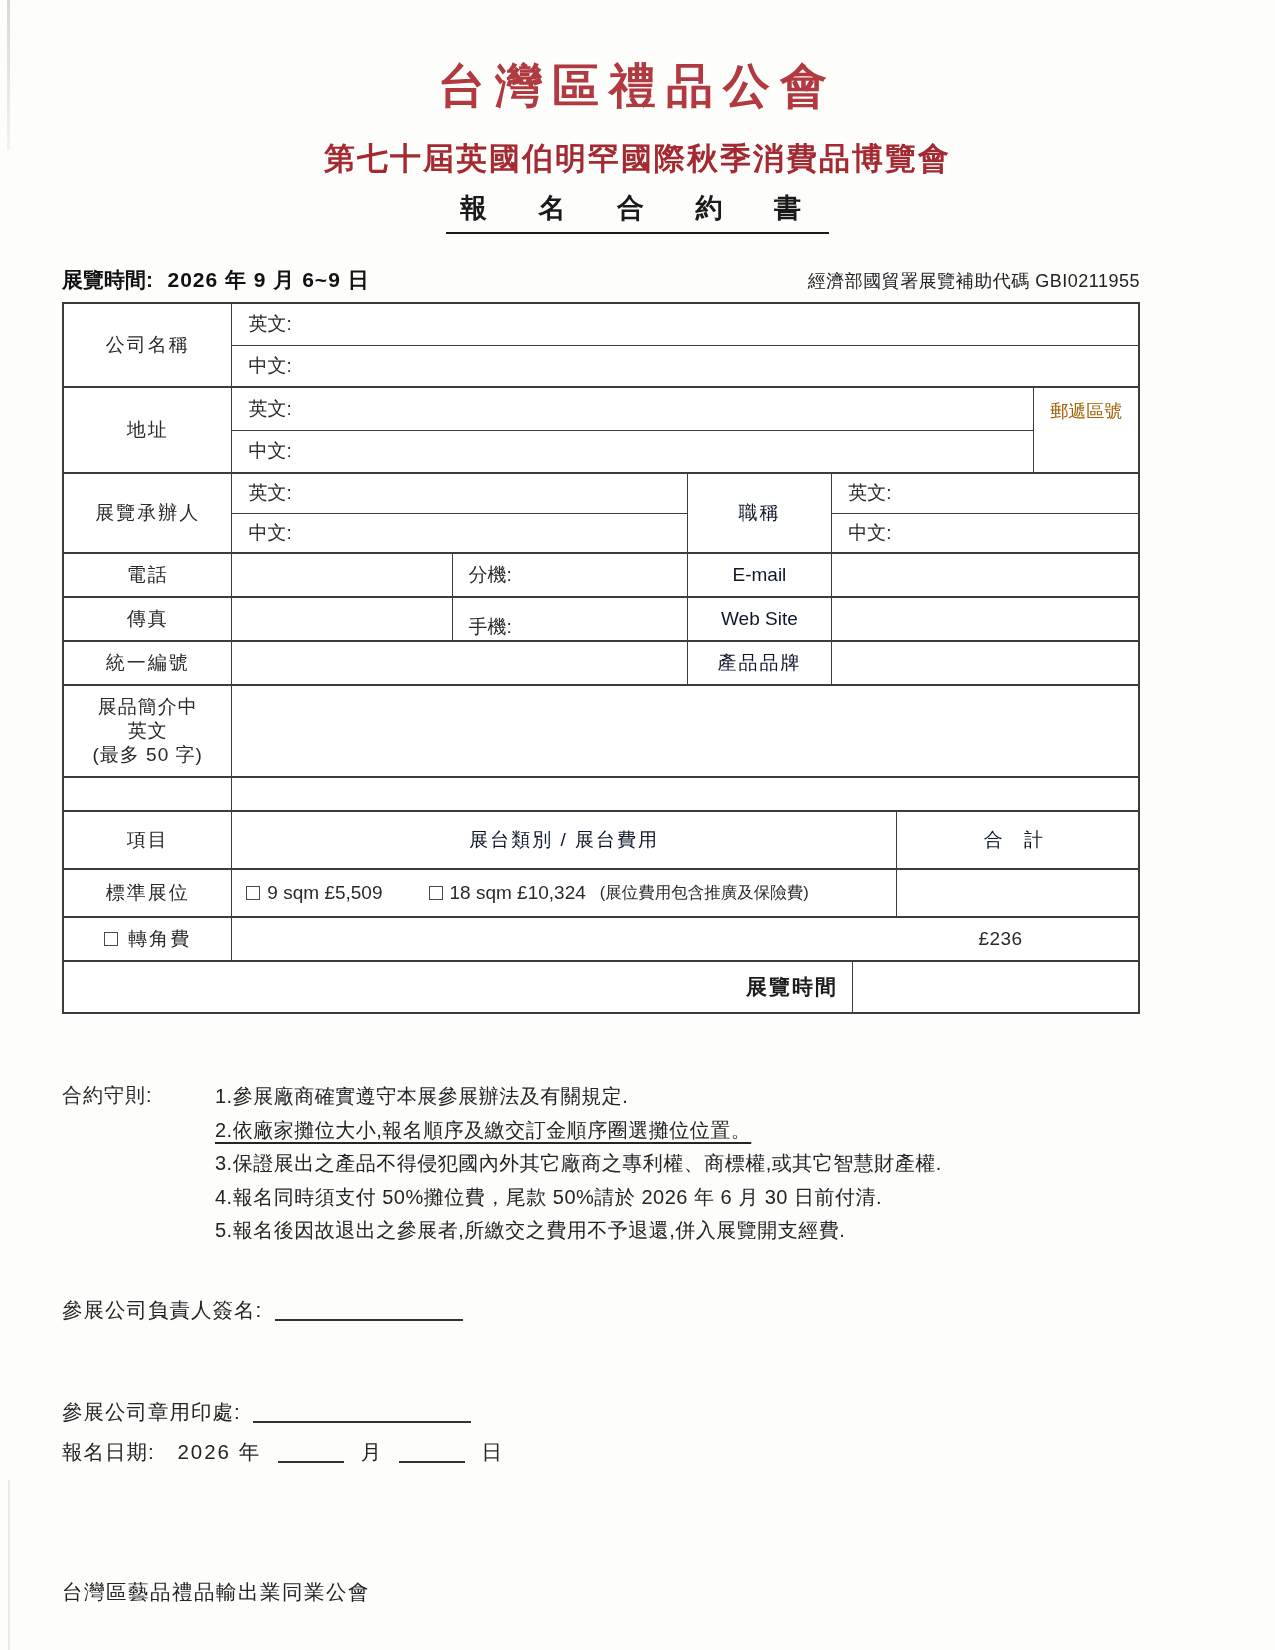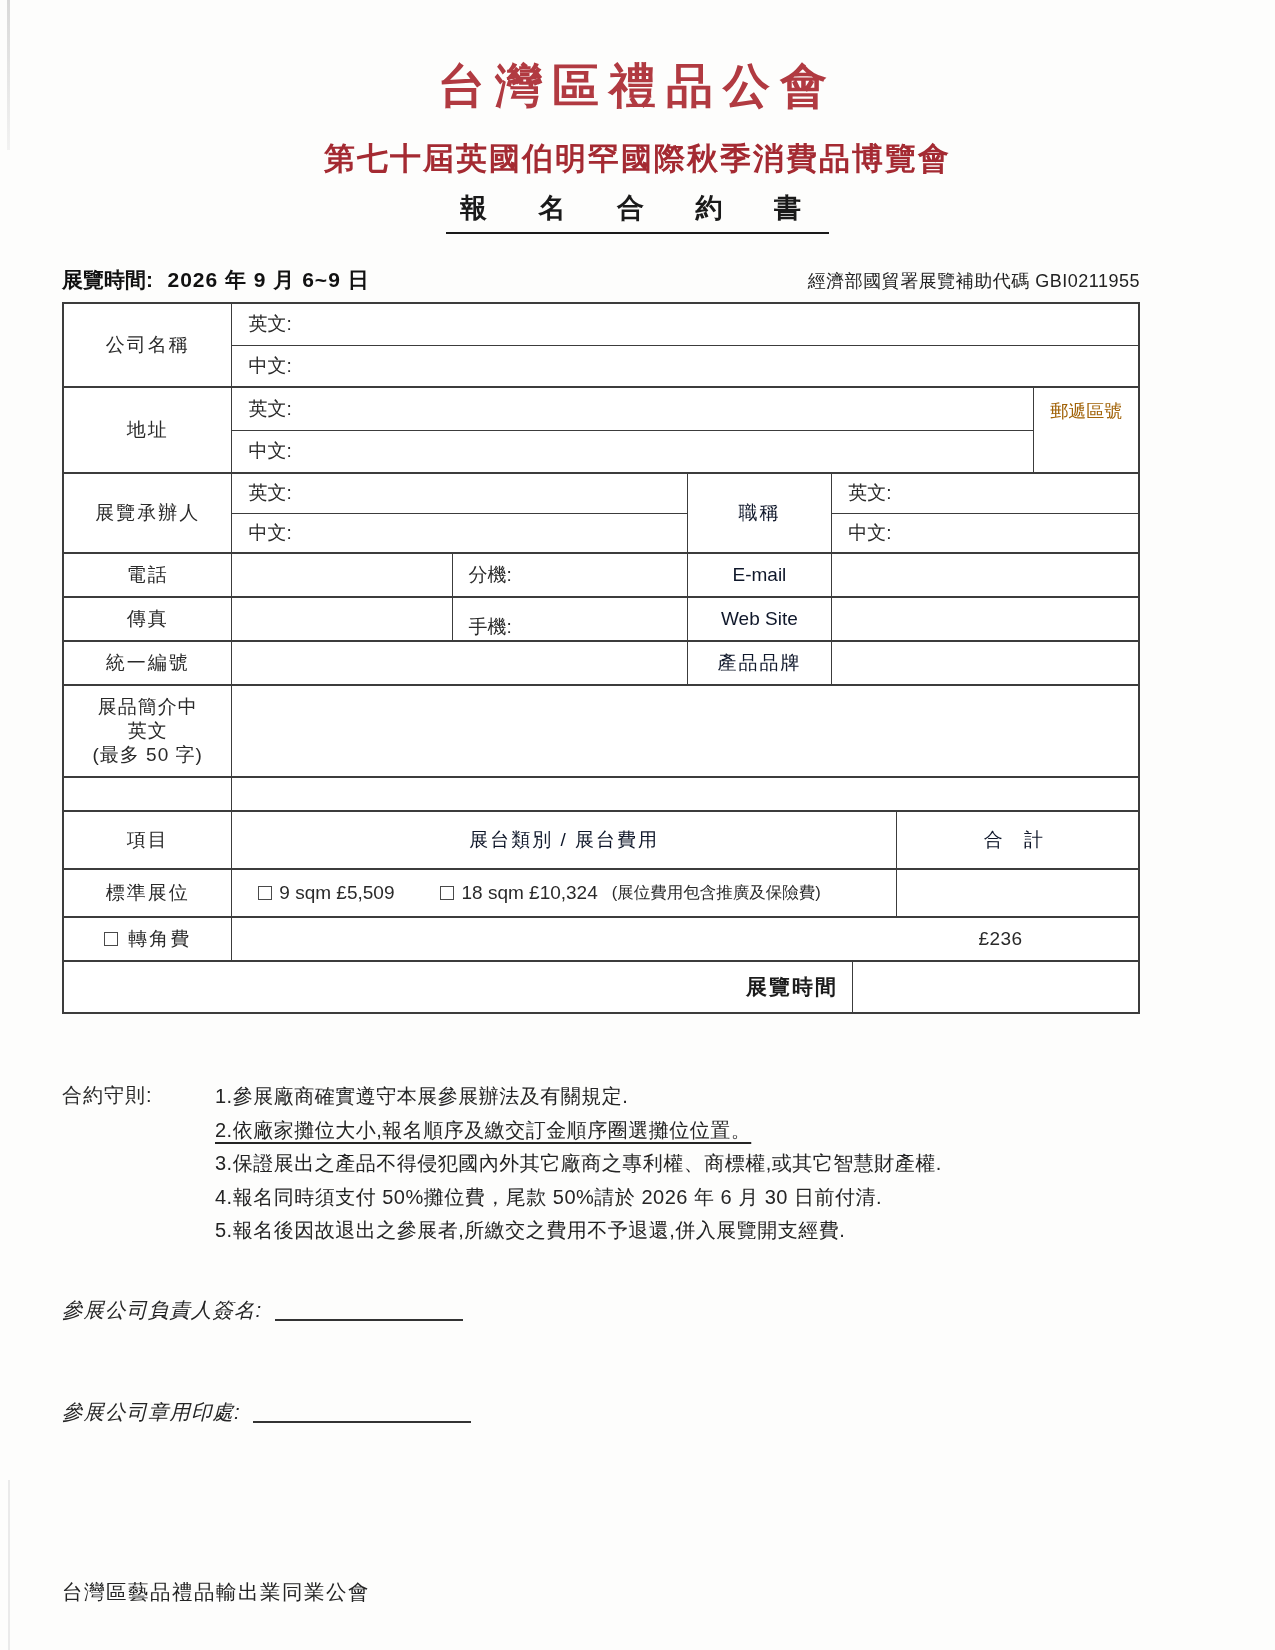--- a/index.html
+++ b/index.html
@@ -63,21 +63,21 @@
   .subrow.first { border-bottom:1.5px solid #3c3c3c; }
   .fill-cell { display:flex; align-items:center; padding-left:16px; font-size:19px; color:#2a2a2a; }
   .center-cell { display:flex; align-items:center; justify-content:center; font-size:19px; color:#0f172a; letter-spacing:2px; }
   .postcode-cell { display:flex; justify-content:center; align-items:flex-start; padding-top:11px; font-size:18px; color:#a16207; }
 
   .checkbox {
     display:inline-block; width:14px; height:14px;
     border:1.8px solid #4a4a4a; background:#fff;
     vertical-align:-1px; margin-right:7px;
   }
-  .booth-options { display:flex; align-items:center; padding-left:26px; font-size:19px; color:#2a2a2a; }
+  .booth-options { display:flex; align-items:center; padding-left:14px; font-size:19px; color:#2a2a2a; }
   .booth-opt { white-space:nowrap; }
   .booth-opt.second { margin-left:46px; }
   .fee-note { margin-left:14px; font-size:16.5px; white-space:nowrap; letter-spacing:0; }
   .corner-label-cell {
     display:flex; align-items:center; justify-content:center;
     font-size:19px; color:#2a2a2a; letter-spacing:2px;
   }
   .corner-wide-cell { position:relative; }
   .corner-fee-value {
     position:absolute; left:746px; top:50%; transform:translateY(-50%);
@@ -89,21 +89,21 @@
   }
 
   
   .rules { position:absolute; left:62px; top:1080px; width:1100px; }
   .rules-heading { position:absolute; left:0; top:2px; font-size:20px; color:#2a2a2a; letter-spacing:1px; }
   .rules-list { margin-left:153px; }
   .rule-item { font-size:20px; color:#242424; line-height:33.5px; letter-spacing:.5px; white-space:nowrap; }
   .rule-item.underlined { text-decoration:underline; text-underline-offset:5px; }
 
   
-  .sig-line { position:absolute; left:62px; font-size:20.5px; color:#242424; letter-spacing:1px;font-style:italic; }
+  .sig-line { position:absolute; left:62px; font-size:20.5px; color:#242424; letter-spacing:1px; }
   .sig-blank { display:inline-block; border-bottom:2px solid #333; height:1em; vertical-align:-4px; }
   .blank-sign { width:188px; margin-left:6px; }
   .blank-seal { width:218px; margin-left:6px; }
   .blank-date { width:66px; margin:0 10px; }
   .date-year { margin-left:16px; letter-spacing:2px; }
 
   .footer-line { position:absolute; left:62px; top:1578px; font-size:20.5px; color:#242424; letter-spacing:1.5px; }
 </style>
 </head>
 <body>
@@ -262,15 +262,23 @@
   <div class="sig-line" style="top:1296px;">
     <span>參展公司負責人簽名:</span>
     <span class="sig-blank blank-sign"></span>
   </div>
 
   <div class="sig-line" style="top:1398px;">
     <span>參展公司章用印處:</span>
     <span class="sig-blank blank-seal"></span>
   </div>
 
+  <div class="sig-line" style="top:1438px;">
+    <span>報名日期:</span>
+    <span class="date-year">2026 年</span>
+    <span class="sig-blank blank-date"></span>
+    <span>月</span>
+    <span class="sig-blank blank-date"></span>
+    <span>日</span>
+  </div>
 
   <div class="footer-line">台灣區藝品禮品輸出業同業公會</div>
 </div>
 
 </body></html>

